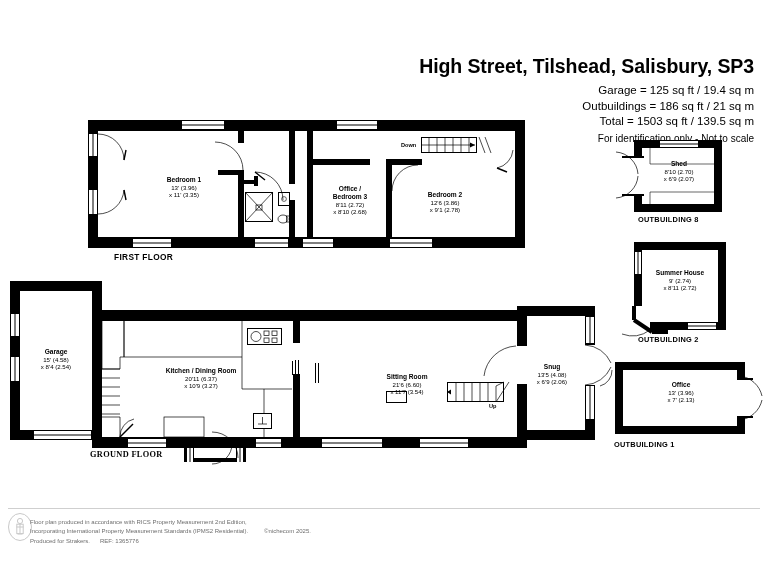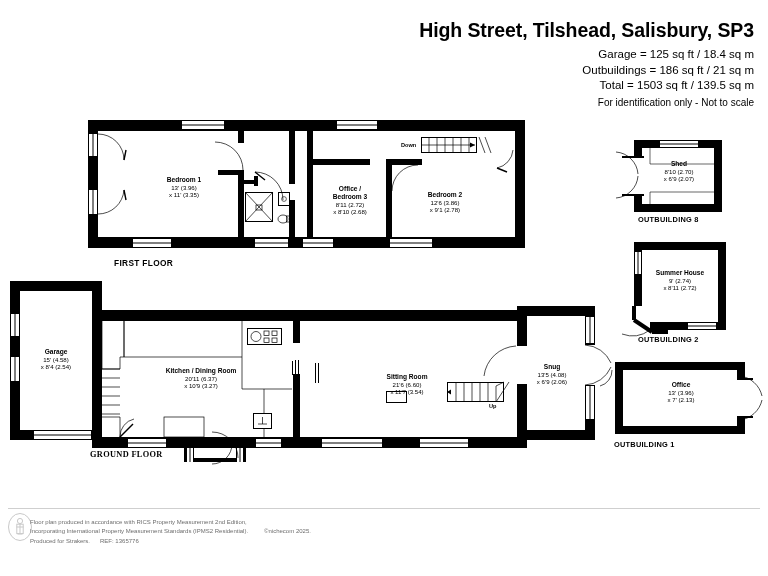--- a/index.html
+++ b/index.html
@@ -23,20 +23,21 @@
     text-align: right;
     padding-top: 18px;
     padding-right: 14px;
     box-sizing: border-box;
   }
   #title {
     font-size: 19.5px;
     font-weight: bold;
     letter-spacing: -0.1px;
     line-height: 1.25;
+    margin-top: 36px;
   }
   .areaLine {
     font-size: 11.5px;
     line-height: 15.5px;
     font-weight: normal;
   }
   #areaBlock { margin-top: 5px; }
   #identLine {
     font-size: 10px;
     margin-top: 3px;
@@ -176,21 +177,21 @@
   .copy { margin-left: 16px; }
   .refgap { margin-left: 10px; }
   svg.doorarc { position: absolute; overflow: visible; }
 </style>
 </head>
 <body>
 
 <div id="header">
   <div id="title">High Street, Tilshead, Salisbury, SP3</div>
   <div id="areaBlock">
-    <div class="areaLine">Garage = 125 sq ft / 18.4 sq m</div>
+    <div class="areaLine">Garage = 125 sq ft / 19.4 sq m</div>
     <div class="areaLine">Outbuildings = 186 sq ft / 21 sq m</div>
     <div class="areaLine">Total = 1503 sq ft / 139.5 sq m</div>
     <div id="identLine">For identification only - Not to scale</div>
   </div>
 </div>
 
 <div id="plan">
 
   <div>
 
@@ -289,21 +290,21 @@
       <span class="rname">Bedroom 3</span>
       <span class="rdim">8'11 (2.72)</span>
       <span class="rdim">x 8'10 (2.68)</span>
     </div>
     <div class="rlabel" style="left:400px; top:191px; width:90px;">
       <span class="rname">Bedroom 2</span>
       <span class="rdim">12'6 (3.86)</span>
       <span class="rdim">x 9'1 (2.78)</span>
     </div>
 
-    <div class="floor-label" style="left:88px; top:258px;padding-left:26px;">FIRST FLOOR</div>
+    <div class="floor-label" style="left:88px; top:252px;padding-left:26px;">FIRST FLOOR</div>
   </div>
 
   <div>
 
     <div class="wall" style="left:10px; top:281px; width:92px; height:159px;"></div>
     <div class="room-fill" style="left:20px; top:291px; width:72px; height:139px;"></div>
     <div class="win-v" style="left:10px; top:314px; width:10px; height:22px;"></div>
     <div class="win-v" style="left:10px; top:357px; width:10px; height:24px;"></div>
     <div class="win-h" style="left:34px; top:430px; width:57px; height:10px;"></div>
 

